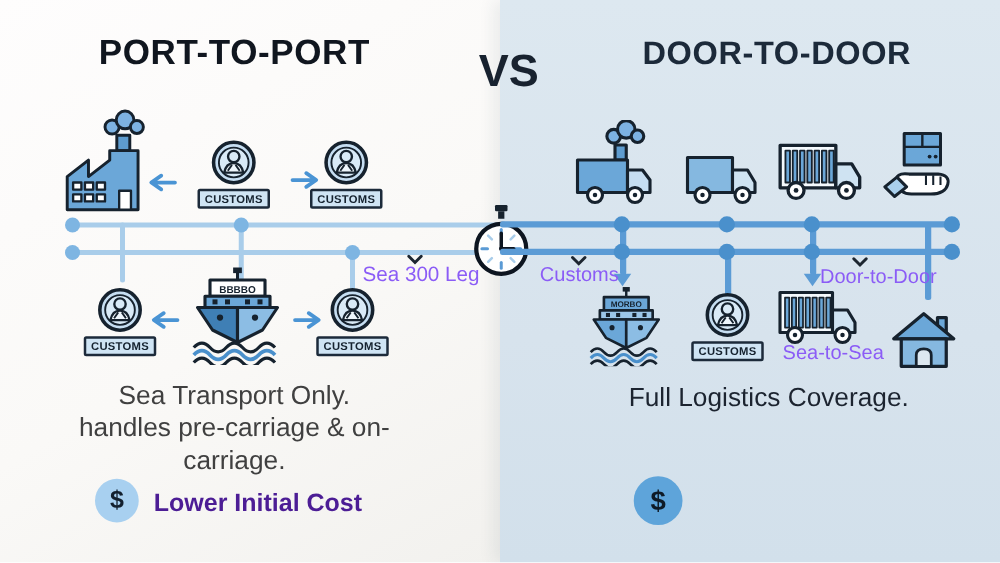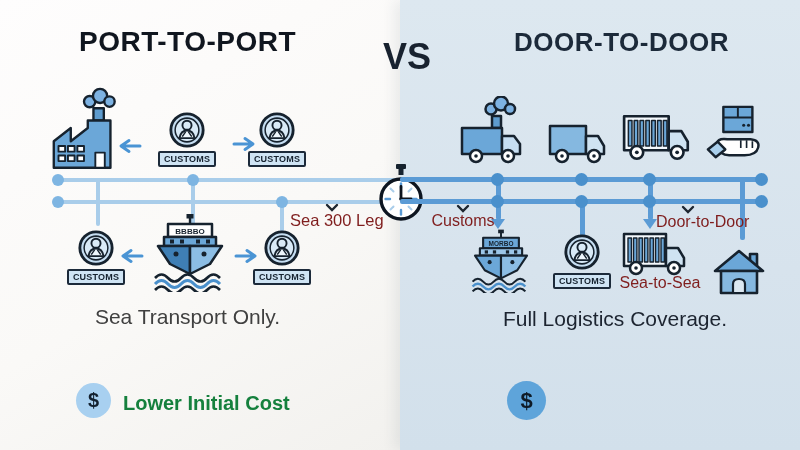--- a/index.html
+++ b/index.html
@@ -22,26 +22,26 @@
   .arrowhead{width:0;height:0;border-left:7px solid transparent;
     border-right:7px solid transparent;border-top:10px solid #5b9bd5;}
   .cov-badge{background:linear-gradient(180deg,#4e94c8,#3d7fb4);
     border:2px solid #8fc0e4;border-radius:15px;color:#ffffff;
     font-size:14.5px;font-weight:600;display:flex;align-items:center;
     justify-content:center;box-shadow:0 1px 3px rgba(30,60,90,.25);}
   .customs{display:flex;flex-direction:column;align-items:center;width:56px;}
   .customs-badge{margin-top:2px;background:#cfe4f4;border:2px solid #1c2a3a;
     border-radius:2px;color:#15222f;font-size:9px;font-weight:700;
     letter-spacing:0.2px;padding:1px 4px;white-space:nowrap;}
-  .stop-label{font-size:16px;color:#7f1d1d;font-weight:500;text-align:center;white-space:nowrap;}
+  .stop-label{font-size:16px;color:#8b5cf6;font-weight:500;text-align:right;white-space:nowrap;}
   .desc{font-size:21px;color:#404040;text-align:center;line-height:26px;}
   .desc-r{color:#1c2430;}
   .cost-circle{border-radius:50%;display:flex;align-items:center;justify-content:center;
     font-weight:700;color:#13202e;}
-  .cost-label{font-size:20px;font-weight:700;color:#15803d;white-space:nowrap;}
+  .cost-label{font-size:20px;font-weight:700;color:#4c1d95;white-space:nowrap;}
   svg{display:block;}
 </style>
 </head>
 <body>
 
 <div class="canvas">
 
   <div class="abs panel-left"></div>
   <div class="abs panel-right"></div>
 
@@ -331,20 +331,21 @@
     <g stroke="#16222e" stroke-width="2.6" stroke-linejoin="round">
       <rect x="38" y="8" width="7" height="12" fill="#6ba7d8"></rect>
       <polygon points="3,25 27,5 51,25" fill="#6ba7d8"></polygon>
       <rect x="9" y="25" width="36" height="22" fill="#85b8e0"></rect>
       <path d="M21,47 V38 Q21,33 27,33 Q33,33 33,38 V47 Z" fill="#dce8f1" stroke-width="2.2"></path>
     </g>
   </svg>
 
   <div class="abs desc" style="left:30px;top:304px;width:315px;">
     <div>Sea Transport Only.</div>
+    <div>handles pre-carriage &amp; on-carriage.</div>
   </div>
   <div class="abs desc desc-r" style="left:450px;top:306px;width:330px;">
     <div>Full Logistics Coverage.</div>
   </div>
 
   <div class="abs cost-circle" style="left:76px;top:383px;width:35px;height:35px;background:#a8d0f0;font-size:20px;">$</div>
   <div class="abs cost-label" style="left:123px;top:392px;">Lower Initial Cost</div>
 
   <div class="abs cost-circle" style="left:507px;top:381px;width:39px;height:39px;background:#5ea4da;font-size:22px;color:#0e1a26;">$</div>
 

